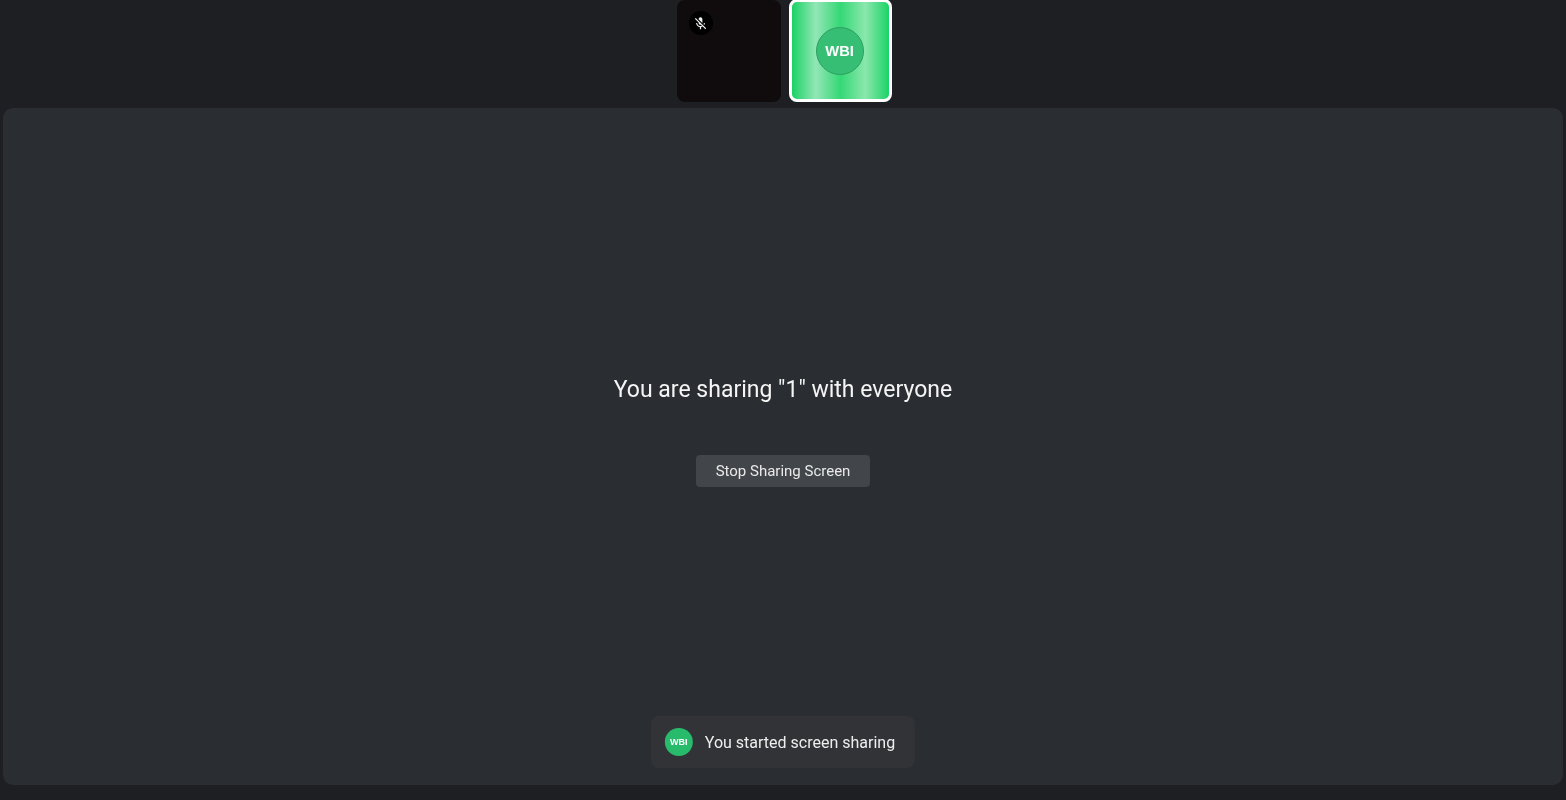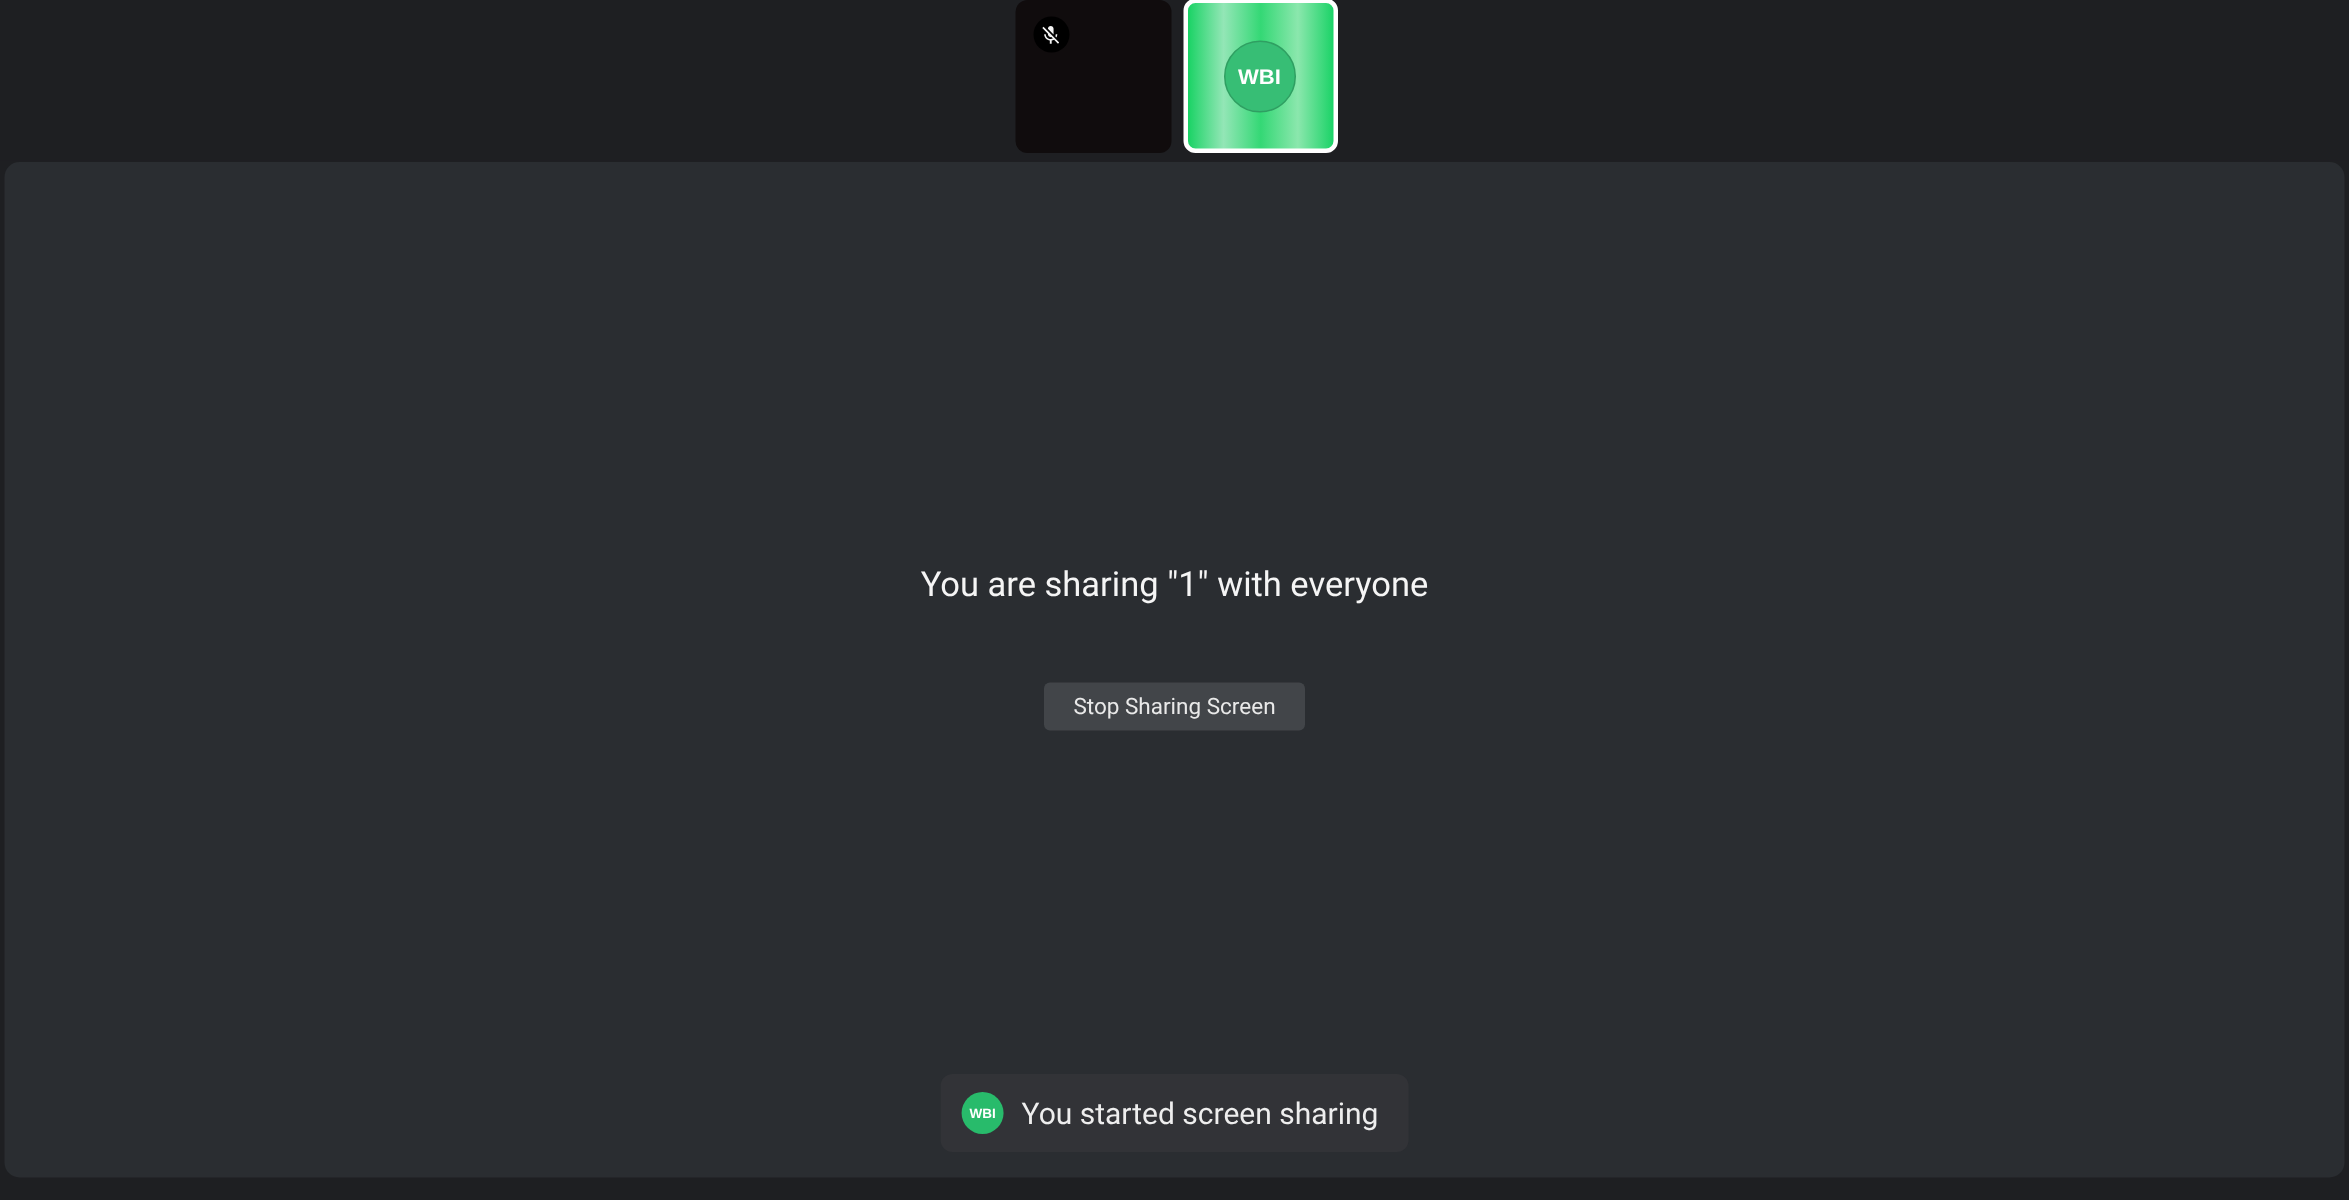--- a/index.html
+++ b/index.html
@@ -140,21 +140,21 @@
     align-items: center;
     justify-content: center;
   }
   .toast .mini-avatar span {
     font-family: Arial, sans-serif;
     font-size: 9px;
     font-weight: 900;
     color: #ffffff;
   }
   .toast .toast-text {
-    font-size: 20px;
+    font-size: 16px;
     color: #eeeeee;
   }
 </style>
 </head>
 <body>
 
 <div class="top-strip">
   <div class="participant-tile dark">
     <div class="mic-muted-icon">
       <svg viewBox="0 0 24 24">

